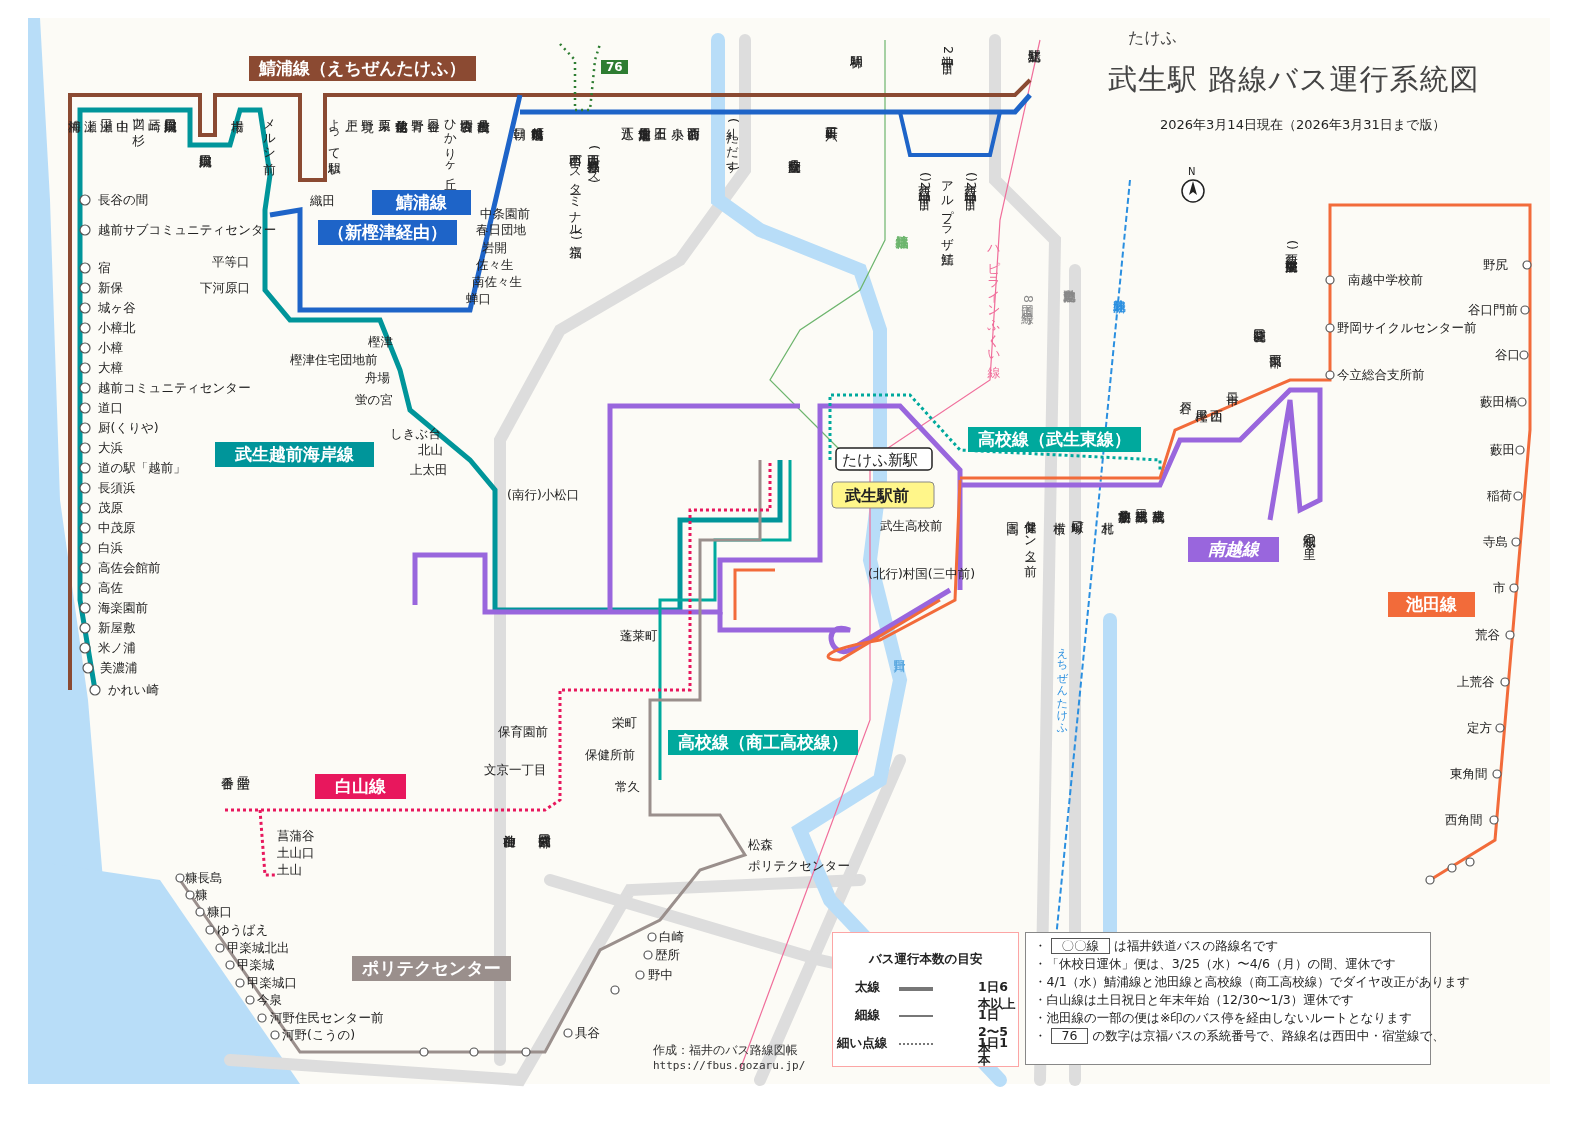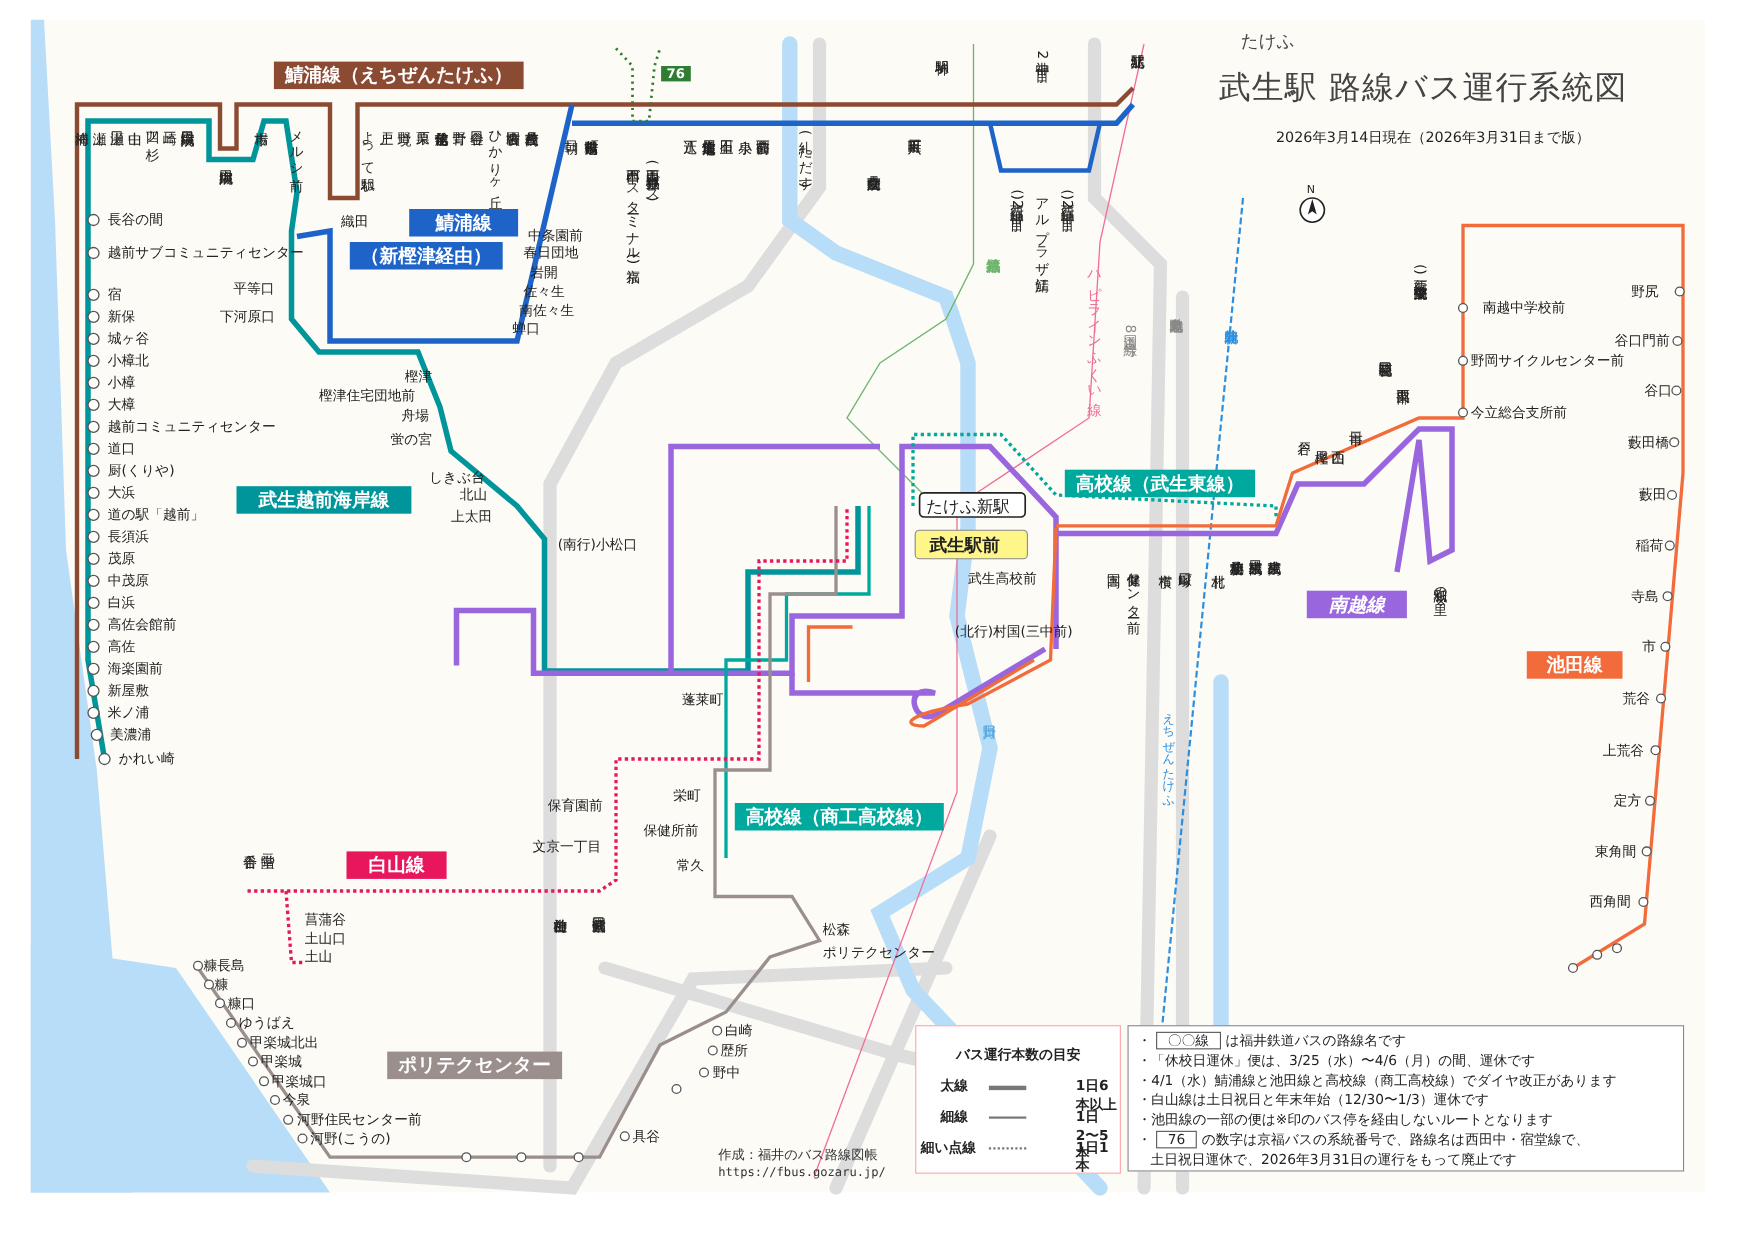--- a/index.html
+++ b/index.html
@@ -12,21 +12,21 @@
   .title-main{position:absolute;left:1108px;top:60px;font-size:29px;font-weight:normal;color:#444;letter-spacing:1px;}
   .title-ruby{position:absolute;left:1128px;top:28px;font-size:16px;color:#444;}
   .title-date{position:absolute;left:1160px;top:116px;font-size:13px;color:#222;}
   .badge{position:absolute;color:#fff;font-weight:bold;font-size:17px;padding:1px 10px;white-space:nowrap;}
   .legend-box{position:absolute;left:832px;top:932px;width:185px;height:133px;border:1px solid #fca5a5;background:#fff;font-size:12.5px;color:#222;font-weight:bold;}
   .legend-box .lt{position:absolute;left:36px;top:18px;}
   .legend-row{position:absolute;left:0;width:185px;}
   .legend-row .k{position:absolute;}
   .legend-row .sw{position:absolute;left:66px;top:8px;width:34px;}
   .legend-row .v{position:absolute;left:105px;margin-left:40px;}
-  .notes-box{position:absolute;left:1025px;top:932px;width:506px;height:133px;border:1px solid #888;background:#fff;font-size:12.5px;color:#222;padding:4px 8px;box-sizing:border-box;line-height:18px;}
+  .notes-box{position:absolute;left:1025px;top:932px;width:406px;height:133px;border:1px solid #888;background:#fff;font-size:12.5px;color:#222;padding:4px 8px;box-sizing:border-box;line-height:18px;}
   .notes-box .n{white-space:nowrap;}
   .boxed{display:inline-block;border:1px solid #555;padding:0 10px;line-height:14px;margin:0 4px;}
   .credit{position:absolute;left:653px;top:1042px;font-size:12px;color:#333;line-height:16px;}
   .credit .u{font-family:"DejaVu Sans Mono","Liberation Mono",monospace;font-size:11px;}
   .compass{position:absolute;left:1180px;top:165px;}
 </style>
 </head>
 <body>
 
 <svg id="map" width="1588" height="1123" viewBox="0 0 1588 1123" xmlns="http://www.w3.org/2000/svg">
@@ -356,19 +356,18 @@
   </div>
 </div>
 
 <div class="notes-box">
   <div class="n"><span>・</span><span class="boxed">〇〇線</span><span>は福井鉄道バスの路線名です</span></div>
   <div class="n">・「休校日運休」便は、3/25（水）〜4/6（月）の間、運休です</div>
   <div class="n">・4/1（水）鯖浦線と池田線と高校線（商工高校線）でダイヤ改正があります</div>
   <div class="n">・白山線は土日祝日と年末年始（12/30〜1/3）運休です</div>
   <div class="n">・池田線の一部の便は※印のバス停を経由しないルートとなります</div>
   <div class="n"><span>・</span><span class="boxed">76</span><span>の数字は京福バスの系統番号で、路線名は西田中・宿堂線で、</span></div>
-  <div class="n" style="padding-left:12px;">土日祝日運休で、2026年3月31日の運行をもって廃止です</div>
 </div>
 
 <div class="credit">
   <div>作成：福井のバス路線図帳</div>
   <div class="u">https://fbus.gozaru.jp/</div>
 </div>
 
 </body></html>

